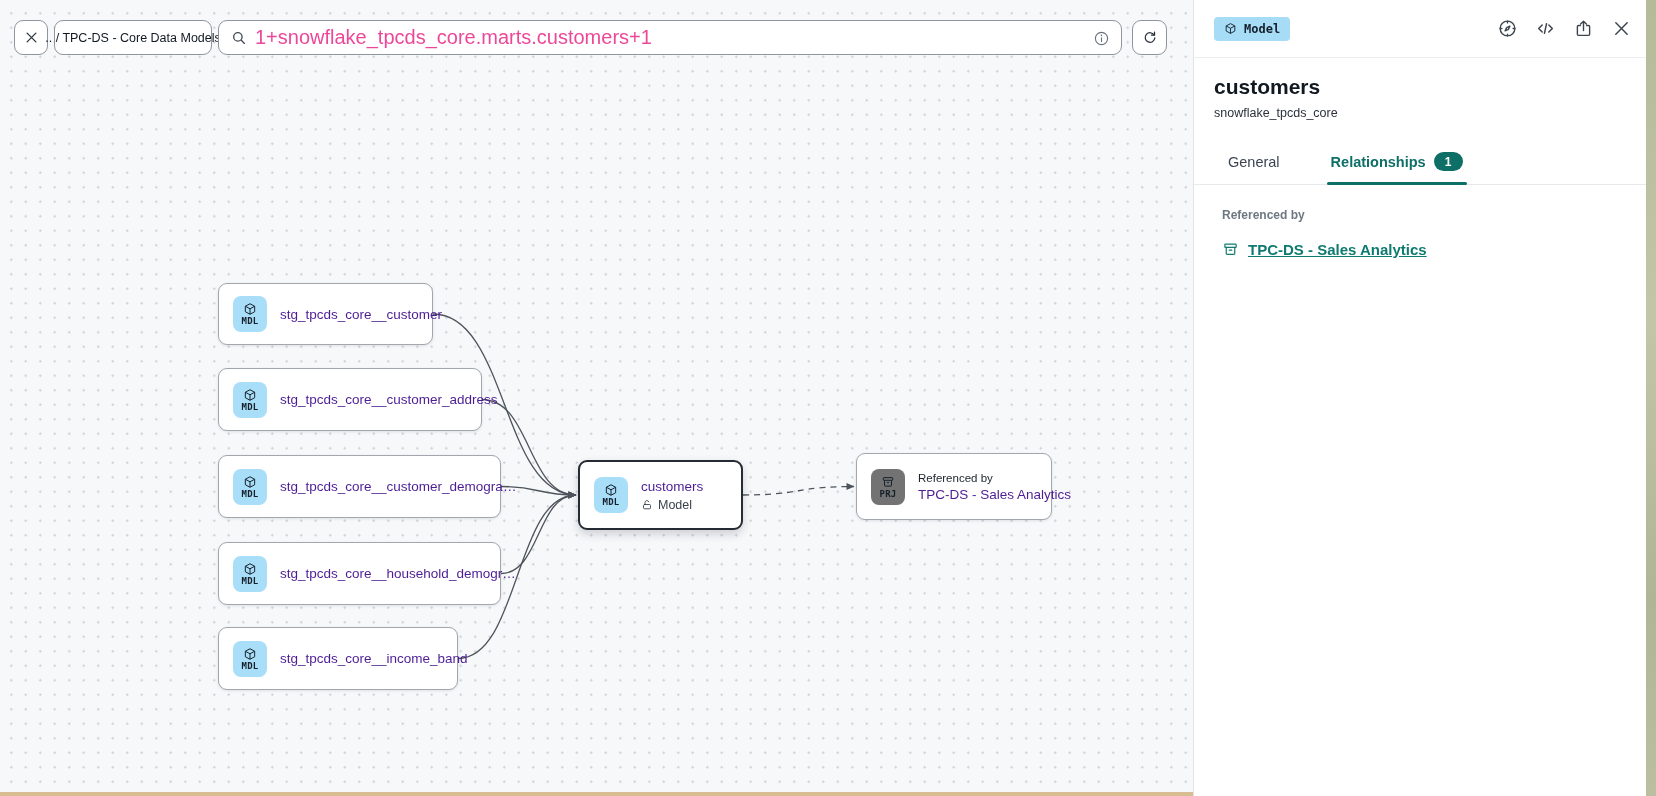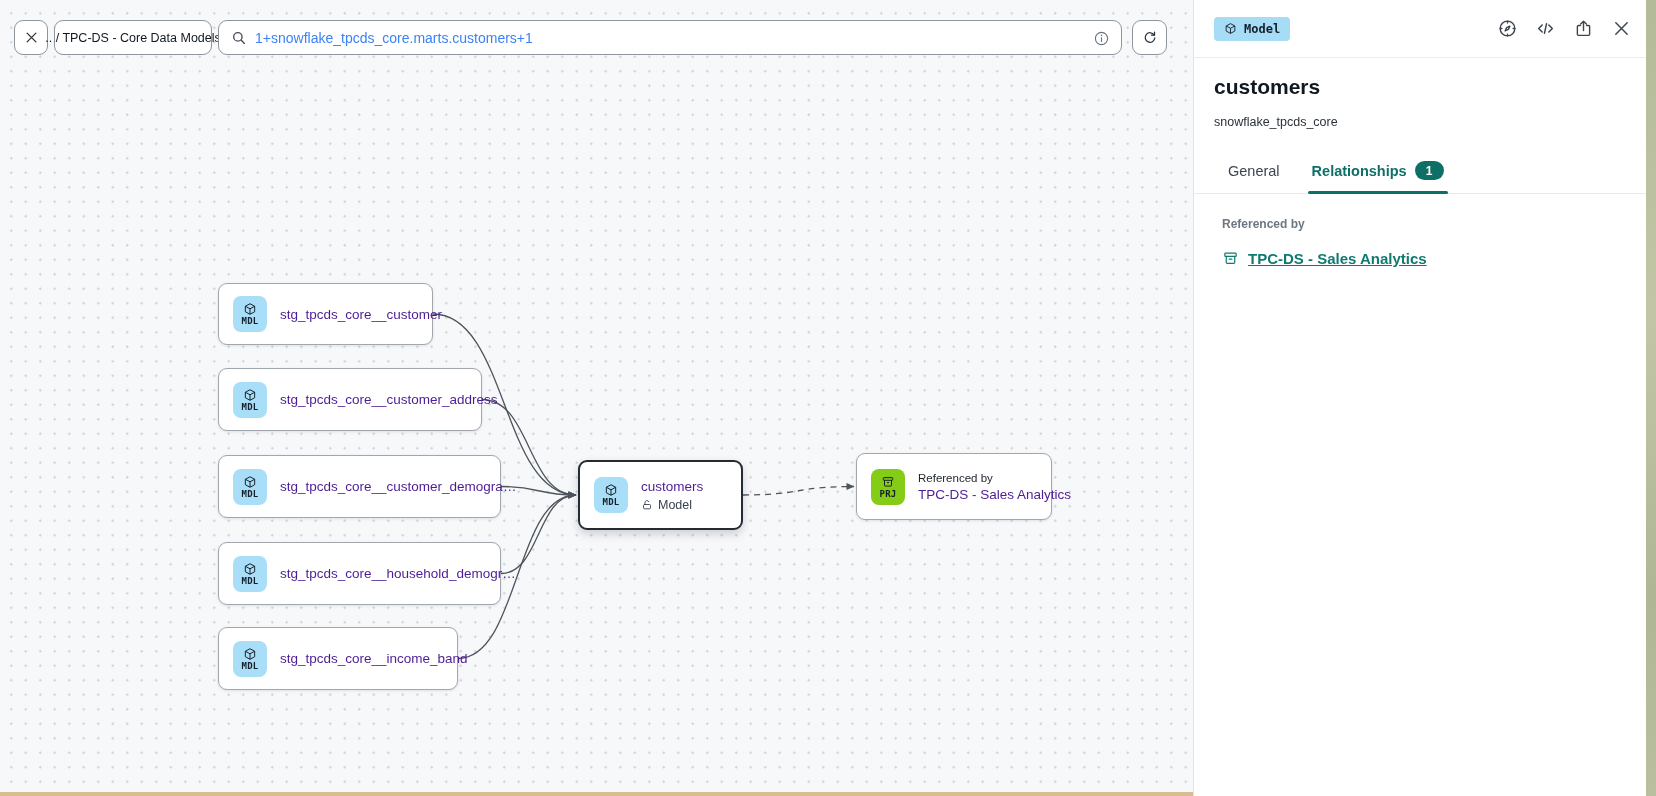--- a/index.html
+++ b/index.html
@@ -19,56 +19,56 @@
   .toolbar{position:absolute;left:14px;top:20px;display:flex;align-items:center;z-index:20;}
   .tbtn{height:35px;background:#fff;border:1px solid #8f959d;border-radius:9px;
     display:flex;align-items:center;justify-content:center;color:#1c232b;cursor:pointer;
     box-sizing:border-box;font-family:inherit;}
   .tbtn svg{stroke:#2a313a;}
   .btn-close{width:34px;margin-right:6px;}
   .btn-crumb{width:158px;margin-right:6px;font-size:12.5px;color:#111821;white-space:nowrap;}
   .searchwrap{position:relative;width:904px;height:35px;background:#fff;border:1px solid #8f959d;
     border-radius:9px;box-sizing:border-box;display:flex;align-items:center;}
   .searchwrap input{border:none;outline:none;background:transparent;flex:1;height:100%;
-    font-size:14px;color:#3b82f6;font-family:inherit;padding:0 34px 0 36px;}
+    font-size:20px;color:#ec4899;font-family:inherit;padding:0 34px 0 36px;}
   .icon-mag{position:absolute;left:11px;top:8px;}
   .icon-info{position:absolute;right:11px;top:9px;}
   .btn-refresh{width:35px;margin-left:10px;}
 
   
   .node{position:absolute;background:#fff;border:1px solid #a2a7ae;border-radius:9px;
     display:flex;align-items:center;gap:13px;padding:0 14px;box-sizing:border-box;
     box-shadow:0 1px 3px rgba(16,24,40,.10);cursor:pointer;}
   .node.selected{border:2px solid #242b33;box-shadow:0 4px 10px rgba(16,24,40,.18);}
   .nbadge{width:34px;height:36px;border-radius:8px;flex:none;display:flex;flex-direction:column;
     align-items:center;justify-content:center;color:#15202b;}
   .nbadge.mdl{background:#a9def9;}
-  .nbadge.prj{background:#84cc16;}
+  .nbadge.prj{background:#737373;}
   .nbadge svg{width:14px;height:14px;stroke:#15202b;}
   .nbadge span{font:700 9px "DejaVu Sans Mono",monospace;letter-spacing:.2px;}
   .ntext{display:flex;flex-direction:column;justify-content:center;}
   .nlabel{font-size:13.5px;color:#4c1d95;white-space:nowrap;}
   .noverline{font-size:11.5px;color:#1c232b;margin-bottom:3px;white-space:nowrap;}
   .nsub{display:flex;align-items:center;gap:5px;font-size:12.5px;color:#39424c;margin-top:4px;}
   .nsub svg{width:12px;height:12px;stroke:#39424c;}
 
   
   .panel{position:absolute;left:1193px;top:0;width:461px;height:796px;background:#fff;
     border-left:1px solid #e2e4e8;box-sizing:border-box;z-index:10;}
   .phead{height:57px;display:flex;align-items:center;padding:0 20px;border-bottom:1px solid #ebedf0;}
   .type-badge{display:inline-flex;align-items:center;gap:7px;background:#a6dcf6;color:#15202b;
     border-radius:4px;padding:5px 10px;font:600 12px "DejaVu Sans Mono",monospace;}
   .type-badge svg{width:13px;height:13px;stroke:#15202b;}
   .phead-icons{margin-left:auto;display:flex;align-items:center;gap:13px;}
   .pibtn{background:none;border:none;padding:2px;cursor:pointer;display:flex;}
   .pibtn svg{width:21px;height:21px;stroke:#3d4650;}
   .ptitleblock{padding:17px 20px 0 20px;}
   .ptitle{font-size:21px;font-weight:700;color:#101820;}
-  .psub{font-size:12.5px;color:#2a313a;margin-top:16px;}
-  .tabs{display:flex;gap:32px;padding-left:34px;margin-top:21px;border-bottom:1px solid #e7e9ec;}
+  .psub{font-size:12.5px;color:#2a313a;margin-top:7px;}
+  .tabs{display:flex;gap:51px;padding-left:34px;margin-top:21px;border-bottom:1px solid #e7e9ec;}
   .tab{position:relative;padding:11px 0 13px;font-size:14.5px;color:#3c4554;cursor:pointer;
     display:flex;align-items:center;gap:8px;}
   .tab.active{color:#0e6f67;font-weight:700;text-align:center;}
   .tab.active::after{content:"";position:absolute;left:-4px;right:-4px;bottom:-1px;height:3px;
     background:#0e6f67;border-radius:2px;}
   .count{background:#0e6f67;color:#fff;font-size:12px;font-weight:700;min-width:17px;height:19px;
     padding:0 6px;border-radius:10px;display:flex;align-items:center;justify-content:center;}
   .refsec{padding:23px 28px;}
   .sec-heading{font-size:12px;font-weight:700;color:#6e7883;}
   .ref-link{display:inline-flex;align-items:center;gap:9px;margin-top:19px;color:#0f7b70;

